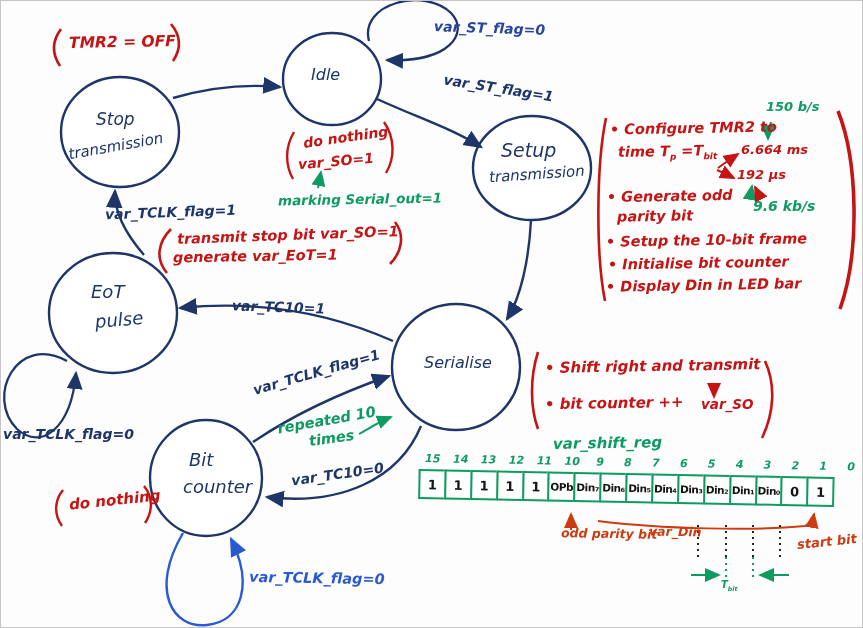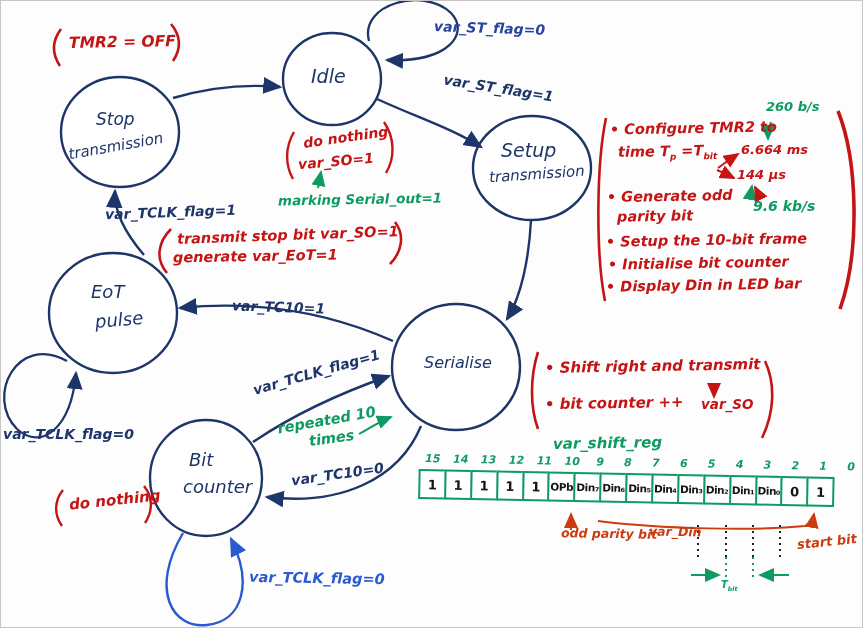--- a/index.html
+++ b/index.html
@@ -98,21 +98,21 @@
     <line x1="752" y1="524" x2="752" y2="556" stroke="#222" stroke-width="2" stroke-dasharray="2,4"></line>
     <line x1="779" y1="524" x2="779" y2="556" stroke="#222" stroke-width="2" stroke-dasharray="2,4"></line>
     <line x1="725" y1="556" x2="725" y2="578" stroke="#0e9b62" stroke-width="2" stroke-dasharray="2,4"></line>
     <line x1="752" y1="556" x2="752" y2="578" stroke="#0e9b62" stroke-width="2" stroke-dasharray="2,4"></line>
     <path d="M 690,574 L 718,574" fill="none" stroke="#0e9b62" stroke-width="2" marker-end="url(#ah-green)"></path>
     <path d="M 788,574 L 759,574" fill="none" stroke="#0e9b62" stroke-width="2" marker-end="url(#ah-green)"></path>
   </svg>
 
   <div class="t navy" style="left:95px;top:110px;font-size:17px">Stop</div>
   <div class="t navy" style="left:67px;top:138px;font-size:15px;transform:rotate(-10deg)">transmission</div>
-  <div class="t navy" style="left:310px;top:66px;font-size:19px">Idle</div>
+  <div class="t navy" style="left:310px;top:66px;font-size:16px">Idle</div>
   <div class="t navy" style="left:500px;top:140px;font-size:19px">Setup</div>
   <div class="t navy" style="left:488px;top:166px;font-size:15px;transform:rotate(-4deg)">transmission</div>
   <div class="t navy" style="left:90px;top:282px;font-size:18px">EoT</div>
   <div class="t navy" style="left:94px;top:310px;font-size:18px;transform:rotate(-5deg)">pulse</div>
   <div class="t navy" style="left:423px;top:354px;font-size:16px">Serialise</div>
   <div class="t navy" style="left:188px;top:450px;font-size:18px">Bit</div>
   <div class="t navy" style="left:182px;top:477px;font-size:18px">counter</div>
 
   <div class="t mblue b" style="left:433px;top:20px;font-size:14px;transform:rotate(2deg)">var_ST_flag=0</div>
   <div class="t navy b" style="left:442px;top:80px;font-size:14px;transform:rotate(9deg)">var_ST_flag=1</div>
@@ -133,23 +133,23 @@
   <div class="t red b" style="left:172px;top:248px;font-size:14.5px;transform:rotate(-1deg)">generate var_EoT=1</div>
   <div class="t red b" style="left:68px;top:492px;font-size:15px;transform:rotate(-6deg)">do nothing</div>
 
   <div class="t red b" style="left:609px;top:120px;font-size:14.5px;transform:rotate(-1deg)"><span class="blt">•</span><span>Configure TMR2 to</span></div>
   <div class="t red b" style="left:617px;top:143px;font-size:14.5px;transform:rotate(-1deg)"><span>time T</span><sub>p</sub><span> =T</span><sub>bit</sub></div>
   <div class="t red b" style="left:606px;top:188px;font-size:14.5px;transform:rotate(-1deg)"><span class="blt">•</span><span>Generate odd</span></div>
   <div class="t red b" style="left:616px;top:208px;font-size:14.5px;transform:rotate(-1deg)">parity bit</div>
   <div class="t red b" style="left:605px;top:232px;font-size:14.5px;transform:rotate(-1deg)"><span class="blt">•</span><span>Setup the 10-bit frame</span></div>
   <div class="t red b" style="left:607px;top:255px;font-size:14.5px;transform:rotate(-1deg)"><span class="blt">•</span><span>Initialise bit counter</span></div>
   <div class="t red b" style="left:605px;top:277px;font-size:14.5px;transform:rotate(-1deg)"><span class="blt">•</span><span>Display Din in LED bar</span></div>
-  <div class="t green b" style="left:765px;top:99px;font-size:13px">260 b/s</div>
+  <div class="t green b" style="left:765px;top:99px;font-size:13px">150 b/s</div>
   <div class="t red b" style="left:740px;top:142px;font-size:13px">6.664 ms</div>
-  <div class="t red b" style="left:736px;top:167px;font-size:13px">144 μs</div>
+  <div class="t red b" style="left:736px;top:167px;font-size:13px">192 μs</div>
   <div class="t green b" style="left:752px;top:198px;font-size:14px">9.6 kb/s</div>
 
   <div class="t red b" style="left:544px;top:358px;font-size:15px;transform:rotate(-1deg)"><span class="blt">•</span><span>Shift right and transmit</span></div>
   <div class="t red b" style="left:544px;top:395px;font-size:15px;transform:rotate(-1deg)"><span class="blt">•</span><span>bit counter ++</span></div>
   <div class="t red b" style="left:700px;top:396px;font-size:13.5px">var_SO</div>
 
   <div class="t green b" style="left:552px;top:435px;font-size:15px;transform:rotate(-1deg)">var_shift_reg</div>
   <div class="reg">
     <div class="idxrow">
       <span class="idx">15</span>

